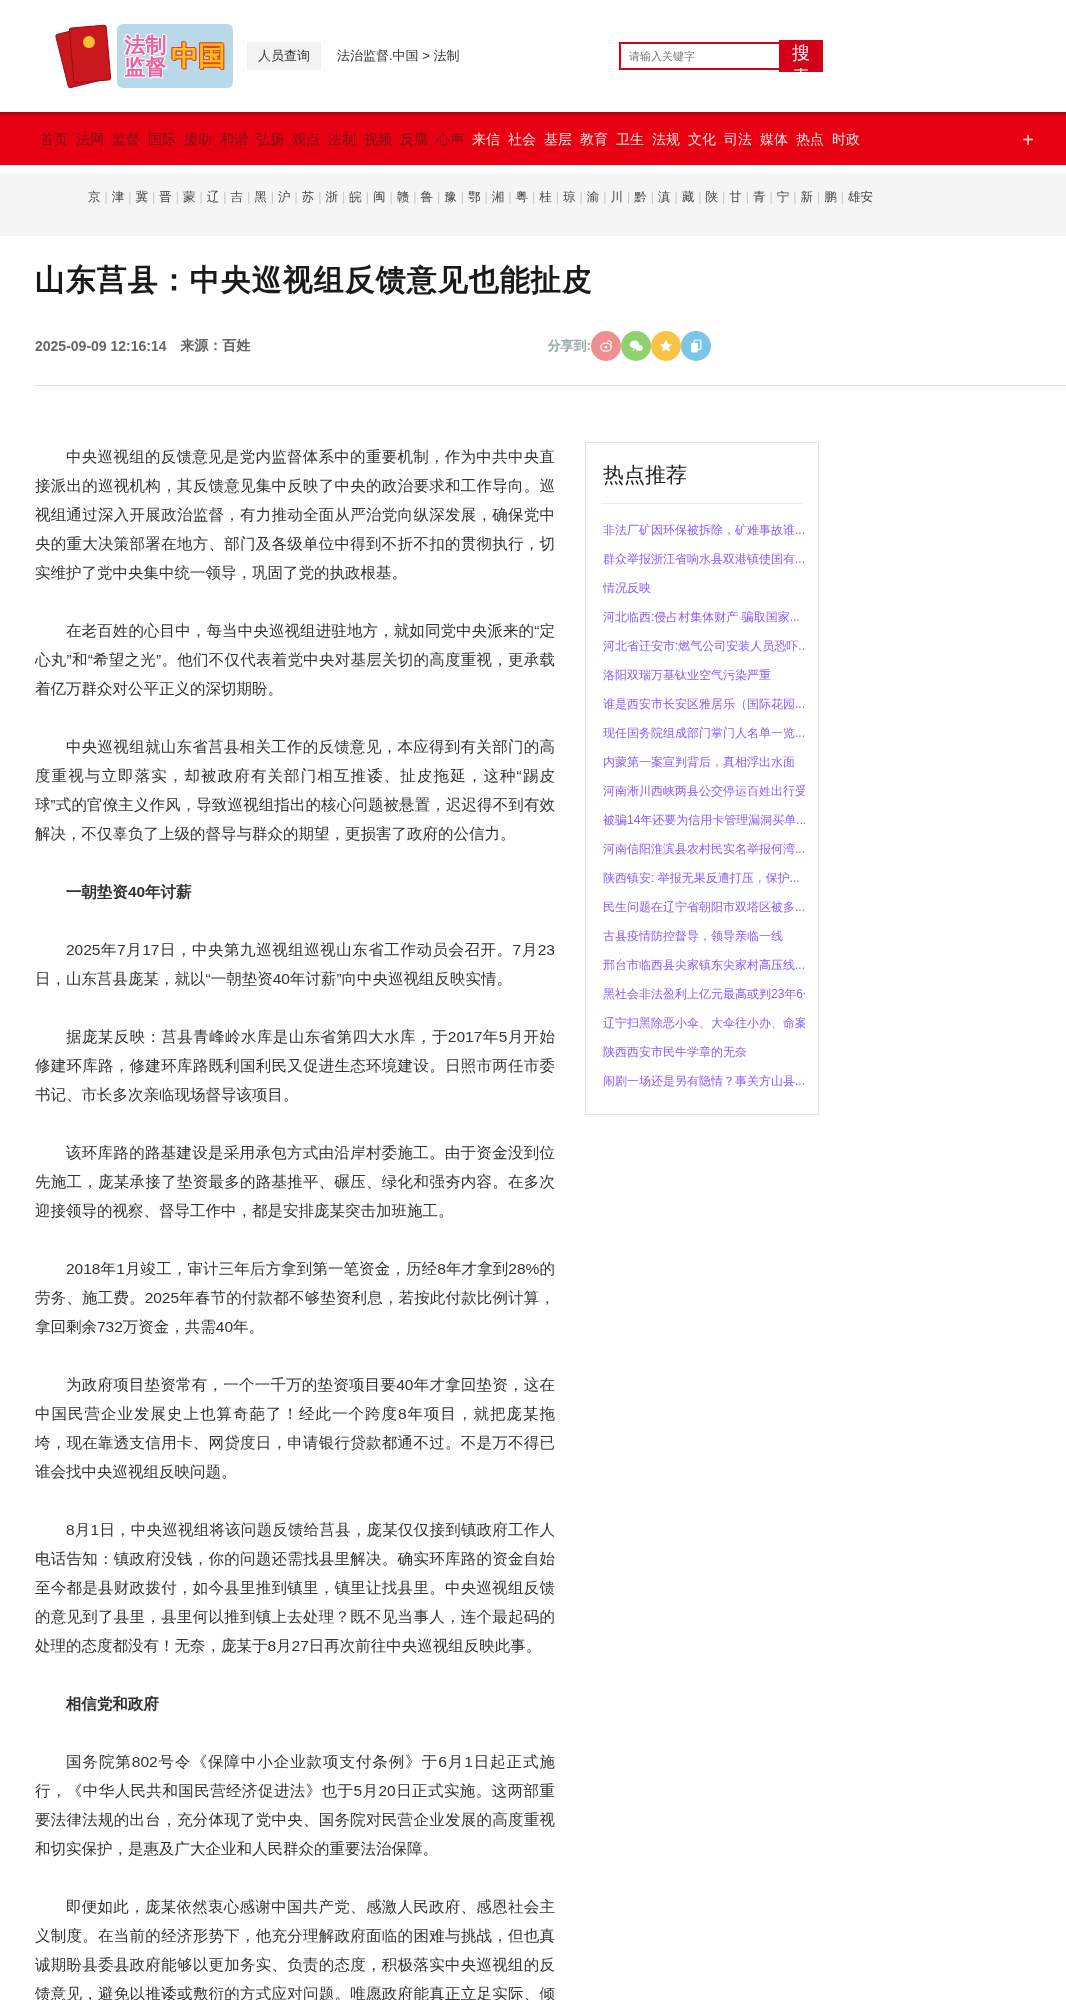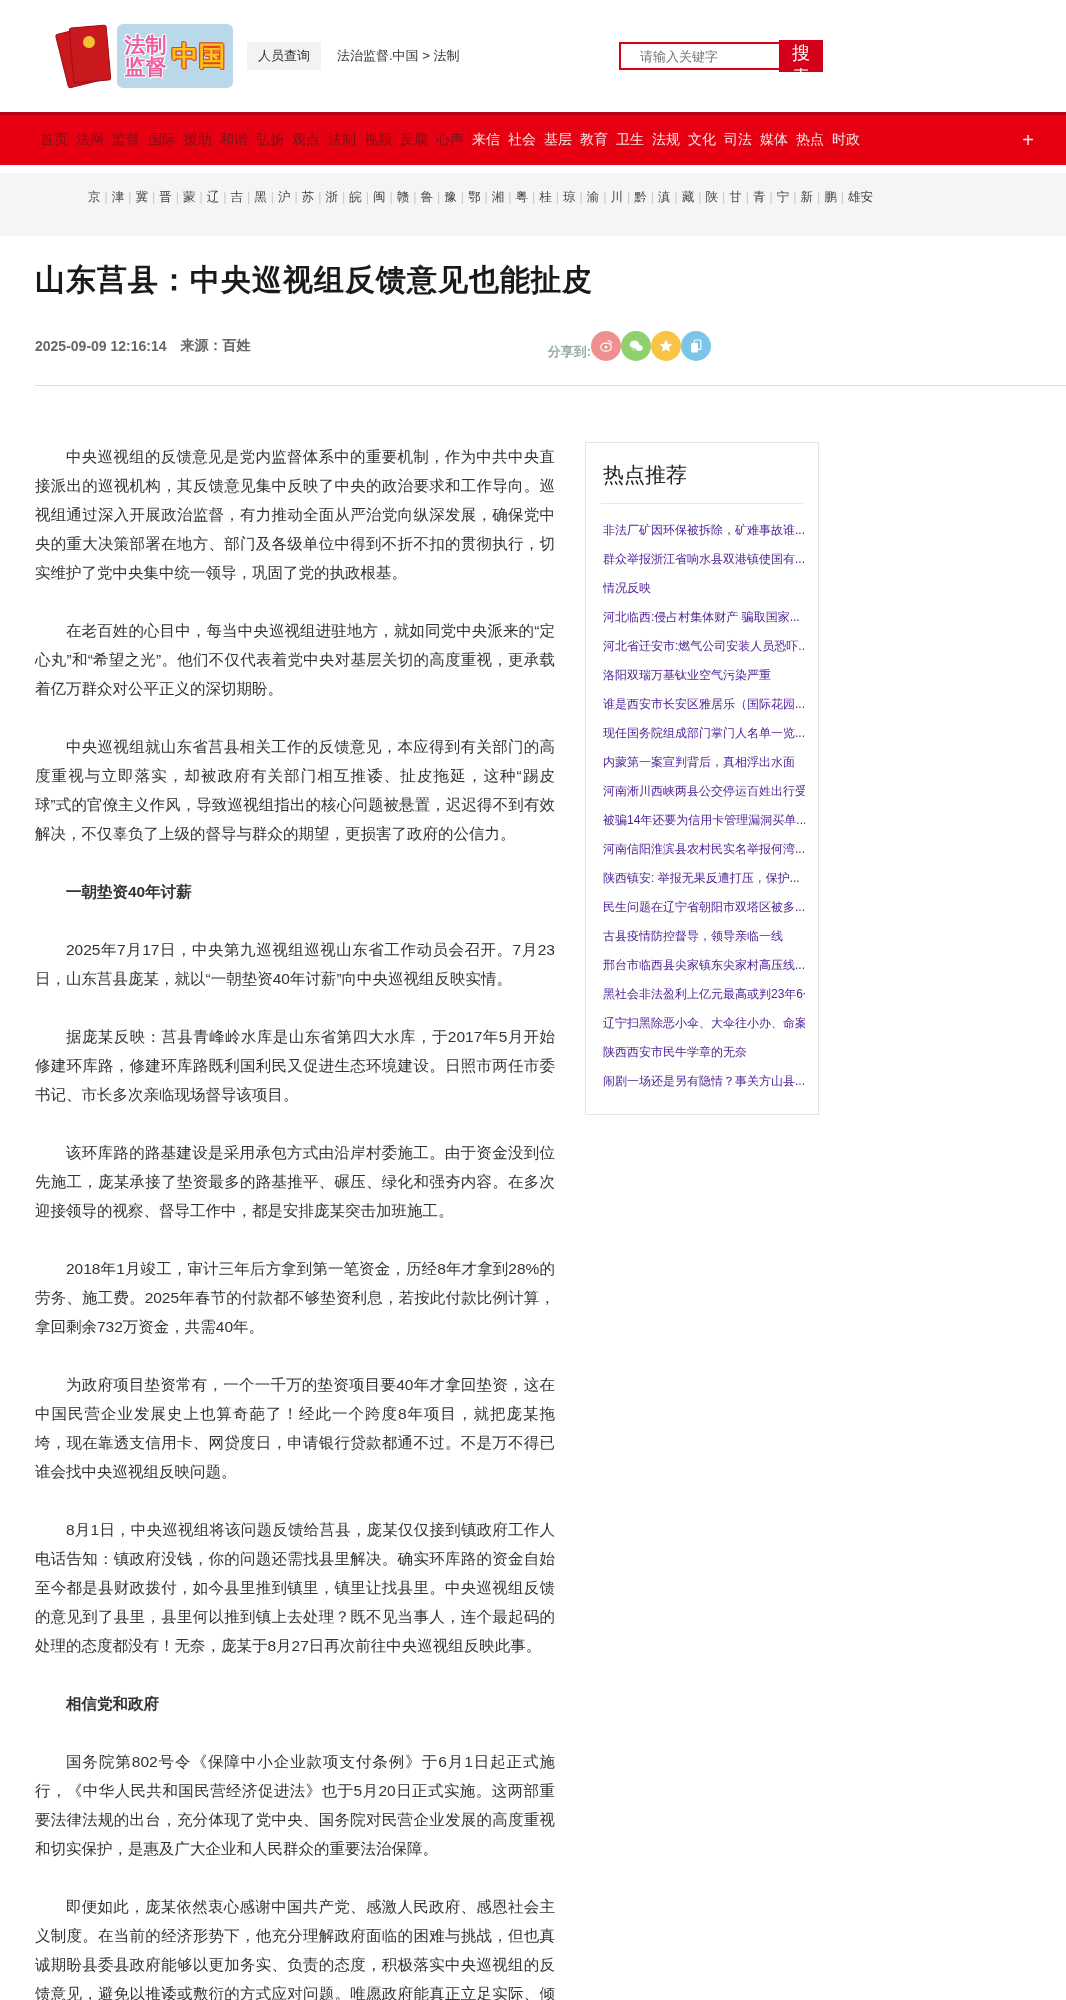--- a/index.html
+++ b/index.html
@@ -17,57 +17,57 @@
   .book.b2 { left:10px; top:2px; transform:rotate(-5deg); }
   .book .emblem { position:absolute; left:50%; top:9px; width:12px; height:12px; margin-left:-6px; border-radius:50%; background:#f2c233; }
   .logo-box { width:116px; height:64px; background:#b9d8ea; border-radius:6px; display:flex; align-items:center; justify-content:center; gap:5px; margin-left:4px; }
   .logo-stack { display:flex; flex-direction:column; line-height:1.05; font-weight:bold; font-size:21px; color:#ee5fa0;
     text-shadow:-1px 0 #fff,1px 0 #fff,0 -1px #fff,0 1px #fff,-1px -1px #fff,1px 1px #fff; }
   .logo-cn { font-size:27px; font-weight:bold; color:#ffc01e;
     text-shadow:-1px 0 #e2421f,1px 0 #e2421f,0 -1px #e2421f,0 1px #e2421f,-1px -1px #e2421f,1px 1px #e2421f; }
   .member-query { margin-left:14px; background:#f3f3f3; padding:5px 11px; font-size:13px; color:#333; cursor:pointer; }
   .breadcrumb { margin-left:16px; font-size:13px; color:#333; }
   .search { margin-left:auto; margin-right:208px; display:flex; align-items:center; }
-  .search input { width:160px; height:28px; border:2px solid var(--search_red); border-right:none; padding:0 19px; font-size:13px; color:#333; outline:none; font-family:inherit; }
+  .search input { width:160px; height:28px; border:2px solid var(--search_red); border-right:none; padding:0 8px; font-size:11px; color:#333; outline:none; font-family:inherit; }
   .search button { width:44px; height:32px; background:var(--search_red); color:#fff; border:none; font-size:18px; cursor:pointer; font-family:inherit; }
   
   .mainnav { background:var(--nav_red); border-top:3px solid #b50010; height:53px; display:flex; align-items:center; padding:0 32px; }
   .nav-list { display:flex; gap:8px; list-style:none; margin:8px; padding:0; font-size:14px; }
   .nav-item { cursor:pointer; white-space:nowrap; }
   .nav-item.dark  { color:var(--nav_dark); }
   .nav-item.light { color:var(--nav_light); }
   .nav-more { margin-left:auto; color:var(--nav_light); font-size:20px; cursor:pointer; }
   
   .regions { background:var(--band_gray); padding:16px 0 30px; margin-top:8px; }
   .regions ul { display:flex; list-style:none; margin:0 0 0 88px; padding:0; font-size:12.5px; color:#444; }
   .region { cursor:pointer; white-space:nowrap; }
   .region:not(:last-child)::after { content:"|"; color:#c9c9c9; margin:0 4px; }
   
   .content { padding:0 35px; }
   h1.title { font-size:30px; margin:24px 0 0; color:#1a1a1a; font-weight:bold; letter-spacing:1px; }
   .meta-row { margin-top:30px; display:flex; align-items:center; width:676px; font-size:14px; color:#666;font-weight:bold; }
   .meta-row .date { margin-right:14px; }
-  .share { margin-left:auto; display:flex; align-items:flex-end; }
+  .share { margin-left:auto; display:flex; align-items:center; }
   .share-label { color:#8fbf74; font-size:13px; color:#9aa; }
   .sicon { width:30px; height:30px; border-radius:50%; display:flex; align-items:center; justify-content:center; cursor:pointer; }
   .sicon.weibo { background:var(--weibo_pink); }
   .sicon.wechat { background:var(--wechat_green); }
   .sicon.qzone { background:var(--qzone_yellow); }
   .sicon.copy { background:var(--copy_blue); }
   hr.divider { border:none; border-top:1px solid var(--divider); margin:24px -35px 0 0; }
   
   .main { display:flex; gap:30px; margin-top:56px; align-items:flex-start; }
   .article-body { width:520px; font-size:15.5px; line-height:29px; color:#333; }
   .para { text-indent:2em; margin:0 0 29px; text-align:justify; }
   .para.h { font-weight:bold; }
   .sidebar { width:234px; border:1px solid #e3e3e3; padding:14px 13px 18px; }
   .sidebar h2 { font-size:21px; font-weight:normal; margin:4px 0 14px 4px; color:#222; }
   .sidebar .rule { border-top:1px solid #e8e8e8; margin:0 2px 12px; }
   .sidebar ul { list-style:none; margin:0; padding:0 0 0 4px; }
-  .hot-item { font-size:12px; color:#4c1d95; line-height:29px; white-space:nowrap; overflow:hidden; cursor:pointer; }
+  .hot-item { font-size:12px; color:#8b5cf6; line-height:29px; white-space:nowrap; overflow:hidden; cursor:pointer; }
 </style>
 </head>
 <body>
 
 <div class="page">
 
   <header>
     <div class="header-inner">
       <div class="logo">
         <div class="books">

